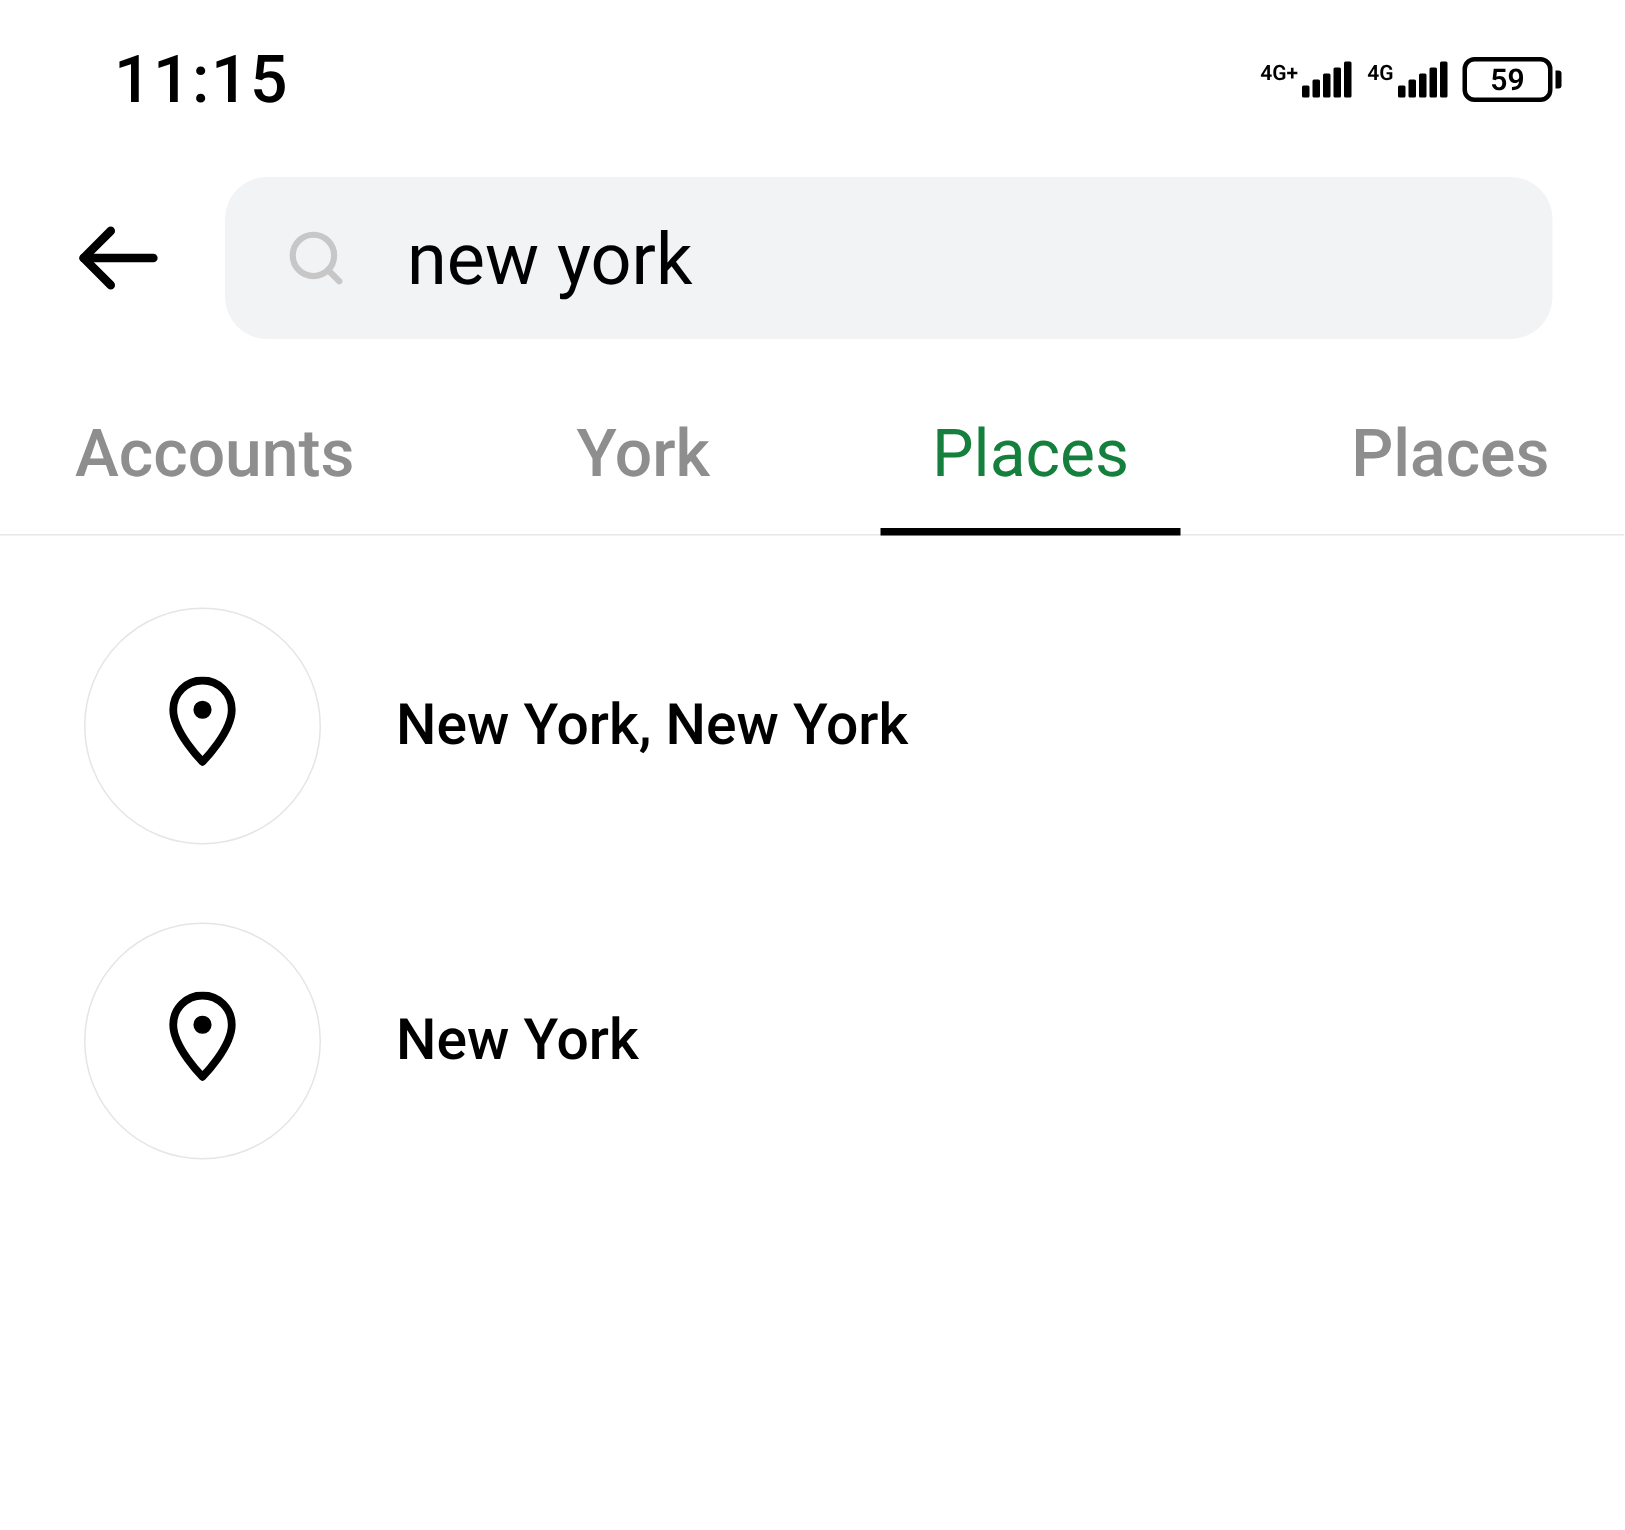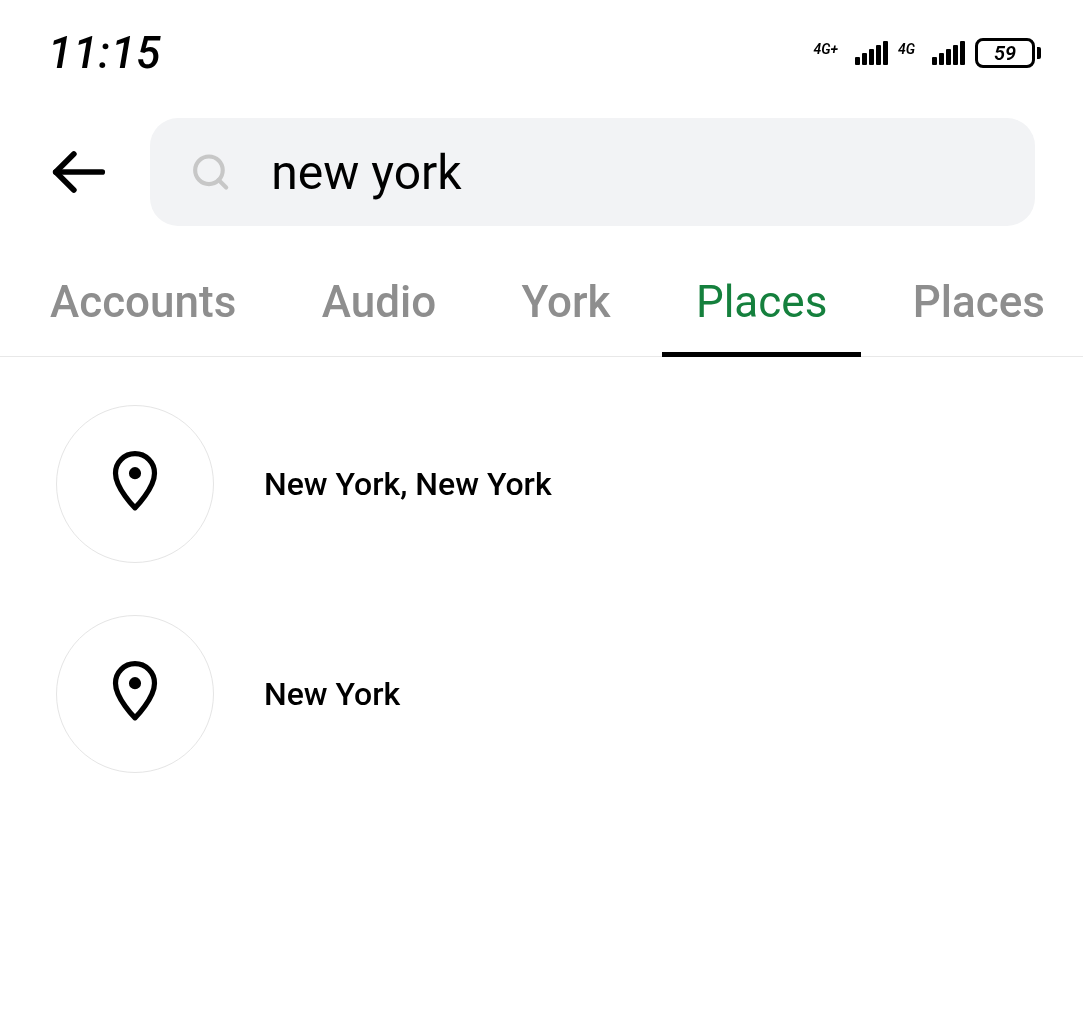--- a/index.html
+++ b/index.html
@@ -11,39 +11,38 @@
     body {
       width: 1083px;
       height: 1020px;
       background: #ffffff;
       overflow: hidden;
     }
     .status-bar {
       display: flex;
       justify-content: space-between;
       align-items: center;
-      padding: 26px 42px 10px 48px;
+      padding: 26px 42px 10px 76px;
       height: 90px;
-      font-style: italic;
     }
     .status-time {
       font-size: 44px;
       font-weight: 500;
       color: #000;
       letter-spacing: 1px;
     }
     .status-right {
       display: flex;
       align-items: center;
       gap: 10px;
     }
     .signal-group {
       display: flex;
       align-items: flex-end;
-      gap: 16px;
+      gap: 2px;
     }
     .signal-label {
       font-size: 14px;
       font-weight: 600;
       color: #000;
       margin-right: 1px;
       align-self: flex-start;
     }
     .signal-bars {
       display: flex;
@@ -108,21 +107,21 @@
       background: transparent;
       outline: none;
       font-size: 48px;
       font-weight: 400;
       color: #000;
       width: 100%;
     }
     .tabs {
       display: flex;
       justify-content: space-between;
-      padding: 30px 28px 0 40px;
+      padding: 30px 40px 0 40px;
       border-bottom: 1px solid #e8e8e8;
     }
     .tab {
       font-size: 44px;
       font-weight: 500;
       color: #8e8e8e;
       padding: 0 10px 28px 10px;
       cursor: pointer;
       position: relative;
     }
@@ -153,21 +152,21 @@
       width: 158px;
       height: 158px;
       border-radius: 50%;
       border: 1.5px solid #e5e5e5;
       display: flex;
       align-items: center;
       justify-content: center;
       flex-shrink: 0;
     }
     .result-label {
-      font-size: 32px;
+      font-size: 38px;
       font-weight: 500;
       color: #000;
     }
   </style>
 </head>
 <body>
 
 <div class="status-bar">
   <div class="status-time">11:15</div>
   <div class="status-right">
@@ -209,21 +208,20 @@
     <svg width="46" height="46" viewBox="0 0 24 24" fill="none" stroke="#c7c7c7" stroke-width="2.4" stroke-linecap="round" stroke-linejoin="round">
       <circle cx="11" cy="11" r="8"></circle>
       <line x1="21" y1="21" x2="16.65" y2="16.65"></line>
     </svg>
     <input class="search-input" type="text" value="new york" style="">
   </div>
 </div>
 
 <div class="tabs">
   <div class="tab">Accounts</div>
-  <div class="tab">Audio</div>
   <div class="tab">York</div>
   <div class="tab active">Places</div>
   <div class="tab">Places</div>
 </div>
 
 <div class="results">
   <div class="result-item">
     <div class="pin-circle">
       <svg width="52" height="66" viewBox="0 0 24 30" fill="none" stroke="#000" stroke-width="2.4" stroke-linecap="round" stroke-linejoin="round">
         <path d="M21 10c0 7-9 16-9 16s-9-9-9-16a9 9 0 0 1 18 0z"></path>

